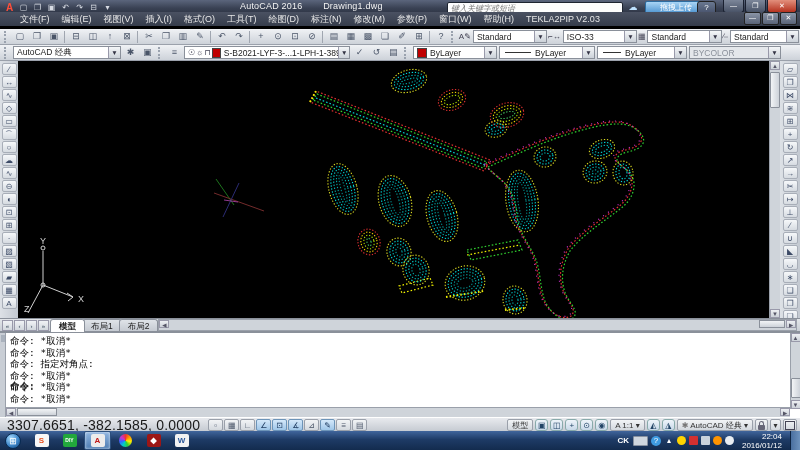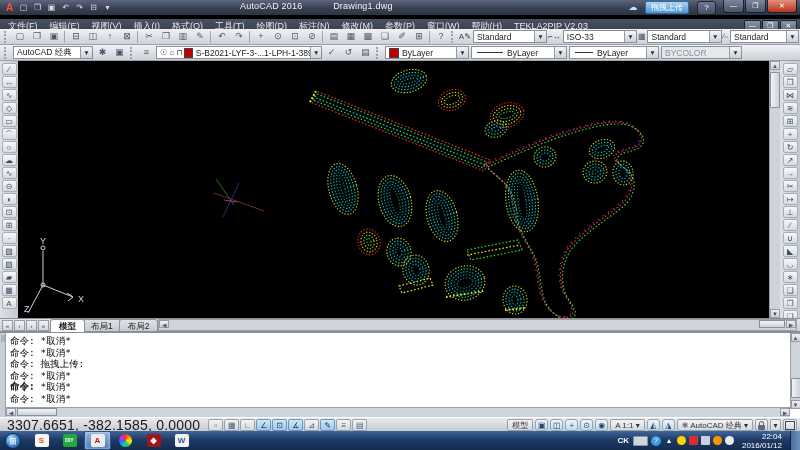--- a/index.html
+++ b/index.html
@@ -6,35 +6,35 @@
   body{width:800px;height:450px;overflow:hidden;position:relative;background:#000;
        font-family:"Liberation Sans",sans-serif;font-size:9px;-webkit-font-smoothing:antialiased}
   .abs{position:absolute}
   
   #titlebar{top:0;left:0;width:800px;height:15px;background:linear-gradient(#5b657c,#394153 55%,#2c3342);
             color:#eee;display:flex;align-items:center}
   .qat{display:flex;align-items:center;gap:1px;padding-left:3px}
   .ticon{width:13px;height:11px;font-size:8px;line-height:11px;text-align:center;color:#d8dce4}
   .acad-logo{color:#ff4e3a;font-weight:bold;font-size:10px}
   #title-text{position:absolute;left:240px;top:1px;font-size:9px;color:#f2f2f2;letter-spacing:.2px}
-  #title-text .doc{margin-left:28px}
+  #title-text .doc{margin-left:18px}
   #tb-search{position:absolute;left:447px;top:2px;width:168px;height:10px;background:#fdfdfd;border:1px solid #1d2430;
              border-radius:2px;font-size:8px;font-style:italic;color:#555;padding:0 3px;font-family:"Liberation Sans",sans-serif}
   #cloud-btn{position:absolute;left:624px;top:1px;width:18px;height:12px;text-align:center;color:#bfe2ff;font-size:9px;line-height:12px}
-  #upload-btn{position:absolute;left:645px;top:1px;height:11px;line-height:11px;padding:0 5px;font-size:8px;color:#fff;
+  #upload-btn{position:absolute;left:645px;top:1px;height:11px;line-height:11px;padding:0 14px;font-size:8px;color:#fff;
               background:linear-gradient(#a8d4f5,#4f95d0);border:1px solid #2e6da0;border-radius:2px}
   #help-btn{position:absolute;left:697px;top:1px;width:17px;height:12px;border-radius:3px;background:linear-gradient(#6a7890,#45506a);
             border:1px solid #222;color:#fff;text-align:center;line-height:12px;font-size:8px}
   .winbtns{position:absolute;right:3px;top:0;display:flex;gap:1px}
   .winbtn{width:19px;height:12px;border:1px solid #1a2030;border-top:none;border-radius:0 0 3px 3px;
           background:linear-gradient(#7c8699,#4a5468);color:#fff;font-size:7px;text-align:center;line-height:11px}
   .winbtn.close{background:linear-gradient(#e28f7c,#b5321f);width:28px}
   
-  #menubar{top:19px;left:0;width:800px;height:14px;background:linear-gradient(#4a5162,#353c4b);
-           display:flex;align-items:flex-end;color:#e8e8e8;padding-left:2px;box-sizing:border-box}
+  #menubar{top:12px;left:0;width:800px;height:14px;background:linear-gradient(#4a5162,#353c4b);
+           display:flex;align-items:flex-start;color:#e8e8e8;padding-left:14px;box-sizing:border-box}
   .menu-item{padding:0 6px;line-height:14px;font-size:9px;white-space:nowrap}
   .docbtns{margin-left:auto;display:flex;gap:1px;padding-right:3px}
   .docbtn{width:15px;height:11px;background:linear-gradient(#8a94a6,#5a6478);border:1px solid #222;
           color:#fff;font-size:7px;text-align:center;line-height:10px;border-radius:2px}
   
   .tbrow{left:0;width:800px;height:16px;background:linear-gradient(#f0f2f5,#cdd2d9);border-bottom:1px solid #9ba1ab;
          display:flex;align-items:center;box-sizing:border-box;padding-left:2px}
   #tbrow1{top:29px}#tbrow2{top:45px}
   .grip{width:4px;height:12px;border-left:2px dotted #9aa2ae;margin:0 2px}
   .tool-icon{width:15px;height:14px;font-size:9px;color:#4a5568;text-align:center;line-height:13px;border:1px solid transparent;border-radius:2px}
@@ -123,20 +123,21 @@
       <div class="ticon">▣</div>
       <div class="ticon">↶</div>
       <div class="ticon">↷</div>
       <div class="ticon">⊟</div>
       <div class="ticon">▾</div>
     </div>
   <div id="title-text">
     <span>AutoCAD 2016</span>
     <span class="doc">Drawing1.dwg</span>
   </div>
+  <input id="tb-search" placeholder="键入关键字或短语" style="">
   <div id="cloud-btn">☁</div>
   <div id="upload-btn">拖拽上传</div>
   <div id="help-btn">?</div>
   <div class="winbtns">
     <div class="winbtn">—</div>
     <div class="winbtn">❐</div>
     <div class="winbtn close">✕</div>
   </div>
 </div>
 
@@ -213,21 +214,21 @@
   </div>
   <span class="mini">∕⎯</span>
   <div class="dd" style="width:80px">
     <span>Standard</span>
       <span class="arrow">▼</span>
   </div>
 </div>
 
 <div id="tbrow2" class="tbrow abs">
   <div class="grip"></div>
-  <div class="dd" style="width:80px">
+  <div class="dd" style="width:108px">
     <span>AutoCAD 经典</span>
       <span class="arrow">▼</span>
   </div>
   <div class="tool-icon">✱</div>
   <div class="tool-icon">▣</div>
   <div class="grip"></div>
   <div class="tool-icon">≡</div>
   <div class="dd" style="width:166px">
     <span class="mini">☉</span>
     <span class="mini">☼</span>
@@ -248,21 +249,21 @@
   <div class="dd" style="width:96px">
     <span class="ltline"></span>
     <span>ByLayer</span>
       <span class="arrow">▼</span>
   </div>
   <div class="dd" style="width:90px">
     <span class="ltline" style="width:18px"></span>
     <span>ByLayer</span>
       <span class="arrow">▼</span>
   </div>
-  <div class="dd disabled" style="width:81px">
+  <div class="dd disabled" style="width:92px">
     <span>BYCOLOR</span>
       <span class="arrow">▼</span>
   </div>
 </div>
 
 <div id="main" class="abs">
   <div id="draw-tb">
       <div class="vicon">∕</div>
       <div class="vicon">↔</div>
       <div class="vicon">∿</div>
@@ -429,21 +430,21 @@
     <div class="scr-arrow-h" style="left:0">◀</div>
     <div class="scr-thumb-h" style="right:11px"></div>
     <div class="scr-arrow-h" style="right:0">▶</div>
   </div>
 </div>
 
 <div id="cmdwin" class="abs">
   <div id="cmd-gutter">
       <div class="knob"></div>
     </div>
-  <div id="cmd-lines"><div>命令: *取消*</div><div>命令: *取消*</div><div>命令: 拖拽上传:</div><div>命令: *取消*</div><div>命令: *取消*</div><div>命令: *取消*</div></div>
+  <div id="cmd-lines"><div>命令: *取消*</div><div>命令: *取消*</div><div>命令: 指定对角点:</div><div>命令: *取消*</div><div>命令: *取消*</div><div>命令: *取消*</div></div>
   <div id="cmd-prompt">命令:</div>
   <div id="cmd-vscroll">
     <div class="scr-arrow">▲</div>
     <div class="filler"></div>
     <div class="scr-thumb-v"></div>
     <div class="scr-arrow">▼</div>
   </div>
   <div id="cmd-hscroll">
     <div class="scr-arrow-h" style="left:0">◀</div>
     <div class="scr-thumb-h" style="left:11px;width:40px"></div>

